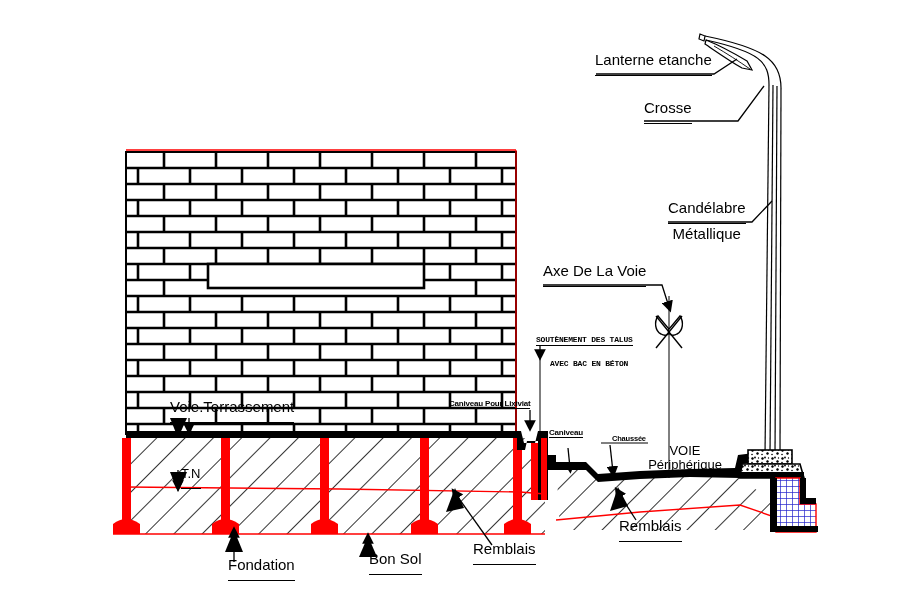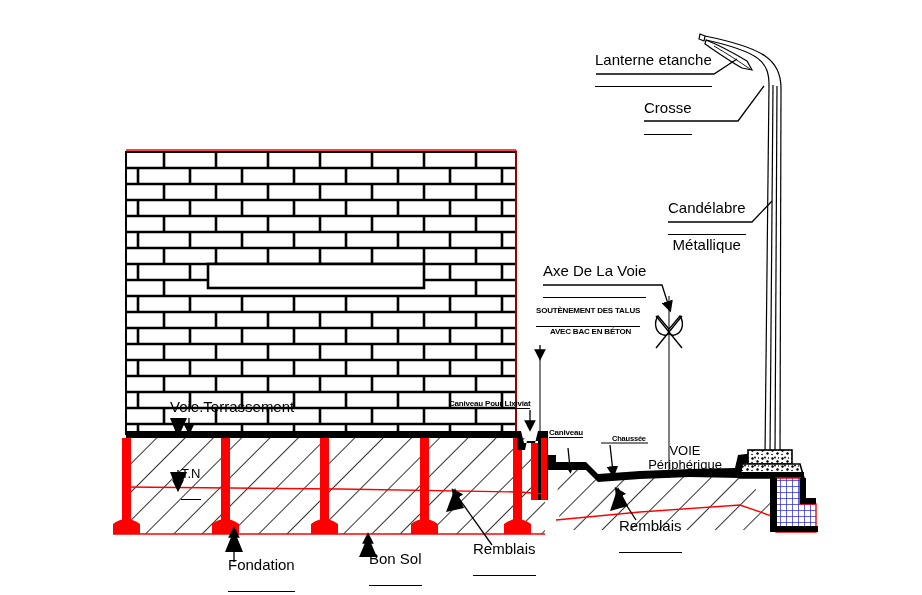--- a/index.html
+++ b/index.html
@@ -30,21 +30,21 @@
     color: #000000;
     white-space: nowrap;
     line-height: 1.05;
   }
   .lbl-lg { font-size: 15px; }
   .lbl-md { font-size: 13px; text-align: center; }
   .lbl-xs { font-size: 8px; font-weight: bold; letter-spacing: -0.2px; }
   .lbl-xxs { font-size: 7.5px; font-weight: bold; letter-spacing: -0.2px; }
   .underline-blk {
     border-bottom: 1.4px solid #000000;
-    padding-bottom: 18px;
+    padding-bottom: 7px;
   }
 </style>
 </head>
 <body>
 
 <div id="canvas">
 
   <svg class="drawing" viewBox="0 0 922 595">
     <defs>
 
@@ -387,23 +387,23 @@
 
   <div class="lbl lbl-lg" style="left:668px; top:200px; text-align:center;">
     <div class="underline-blk">Candélabre</div>
     <div style="padding-top:2px;">Métallique</div>
   </div>
 
   <div class="lbl lbl-lg" style="left:543px; top:263px;">
     <span class="underline-blk">Axe De La Voie</span>
   </div>
 
-  <div class="lbl lbl-xs" style="left:536px; top:307px;">
+  <div class="lbl lbl-xs" style="left:536px; top:336px;font-family:Liberation Mono, monospace;">
     <div>SOUTÈNEMENT DES TALUS</div>
-    <div style="border-top:1.1px solid #000; margin-top:11px; padding-top:1px; padding-left:14px;">AVEC BAC EN BÉTON</div>
+    <div style="border-top:1.1px solid #000; margin-top:1px; padding-top:14px; padding-left:14px;">AVEC BAC EN BÉTON</div>
   </div>
 
   <div class="lbl lbl-lg" style="left:170px; top:399px;">
     <span class="underline-blk">Voie.Terrassement</span>
   </div>
 
   <div class="lbl lbl-xs" style="left:449px; top:400px;">
     <span style="border-bottom:1px solid #000;">Caniveau Pour Lixiviat</span>
   </div>
 

